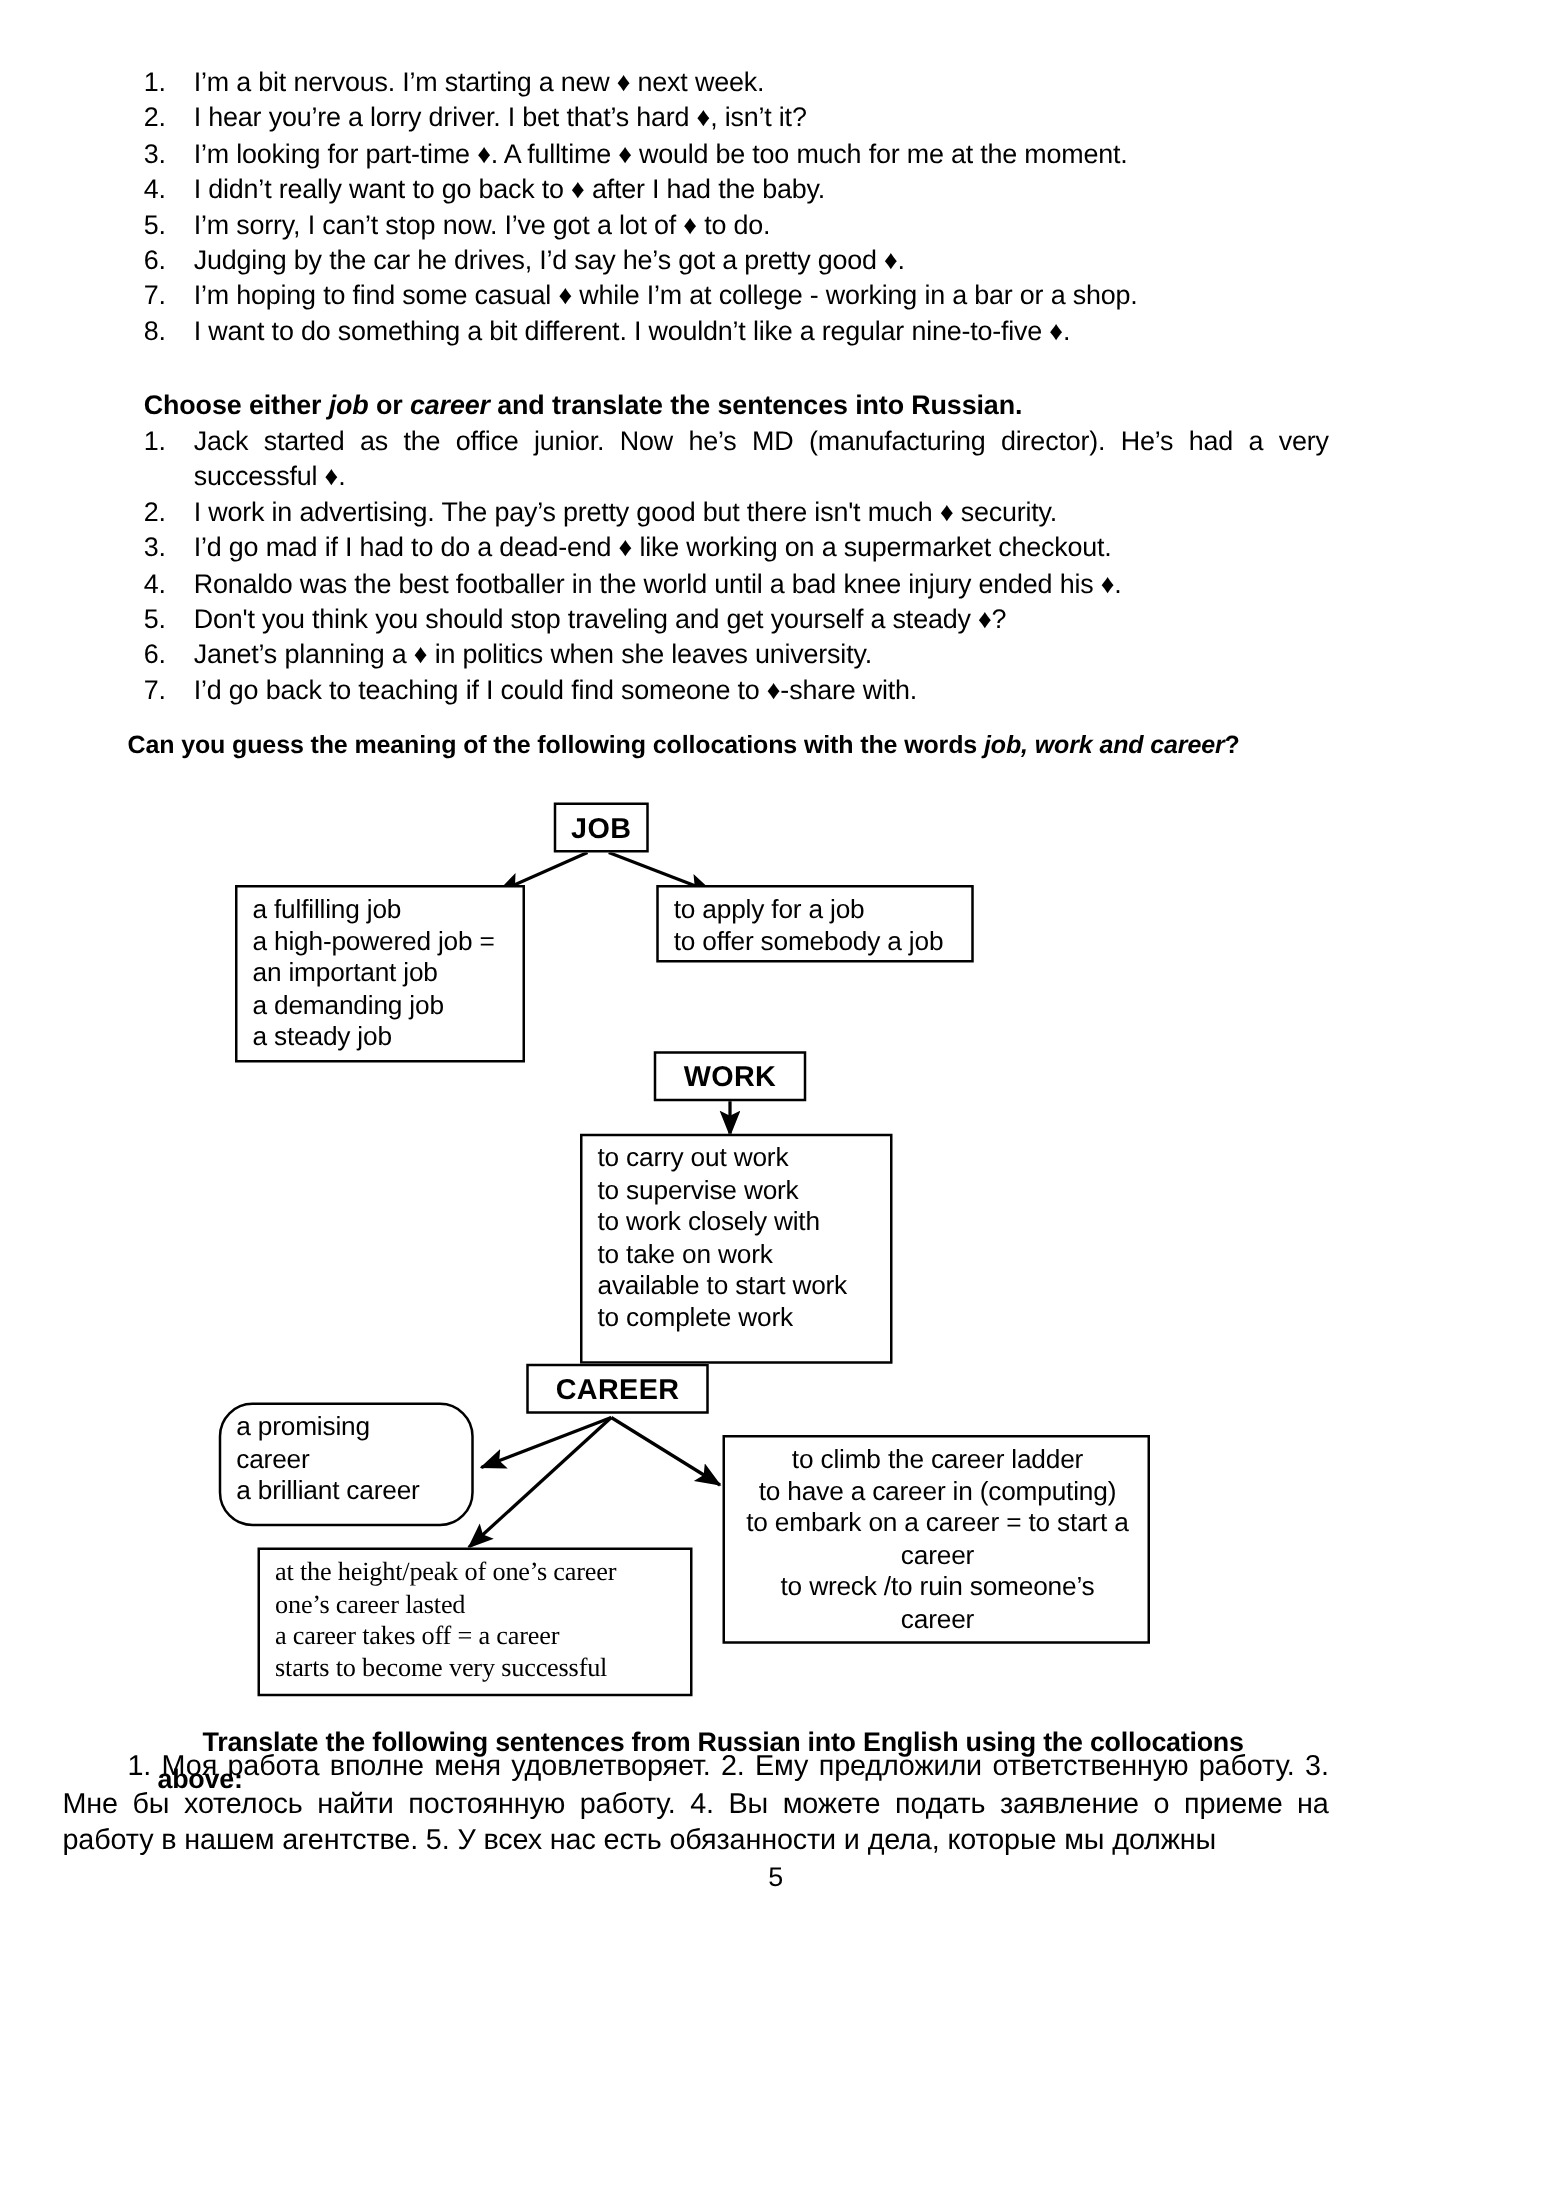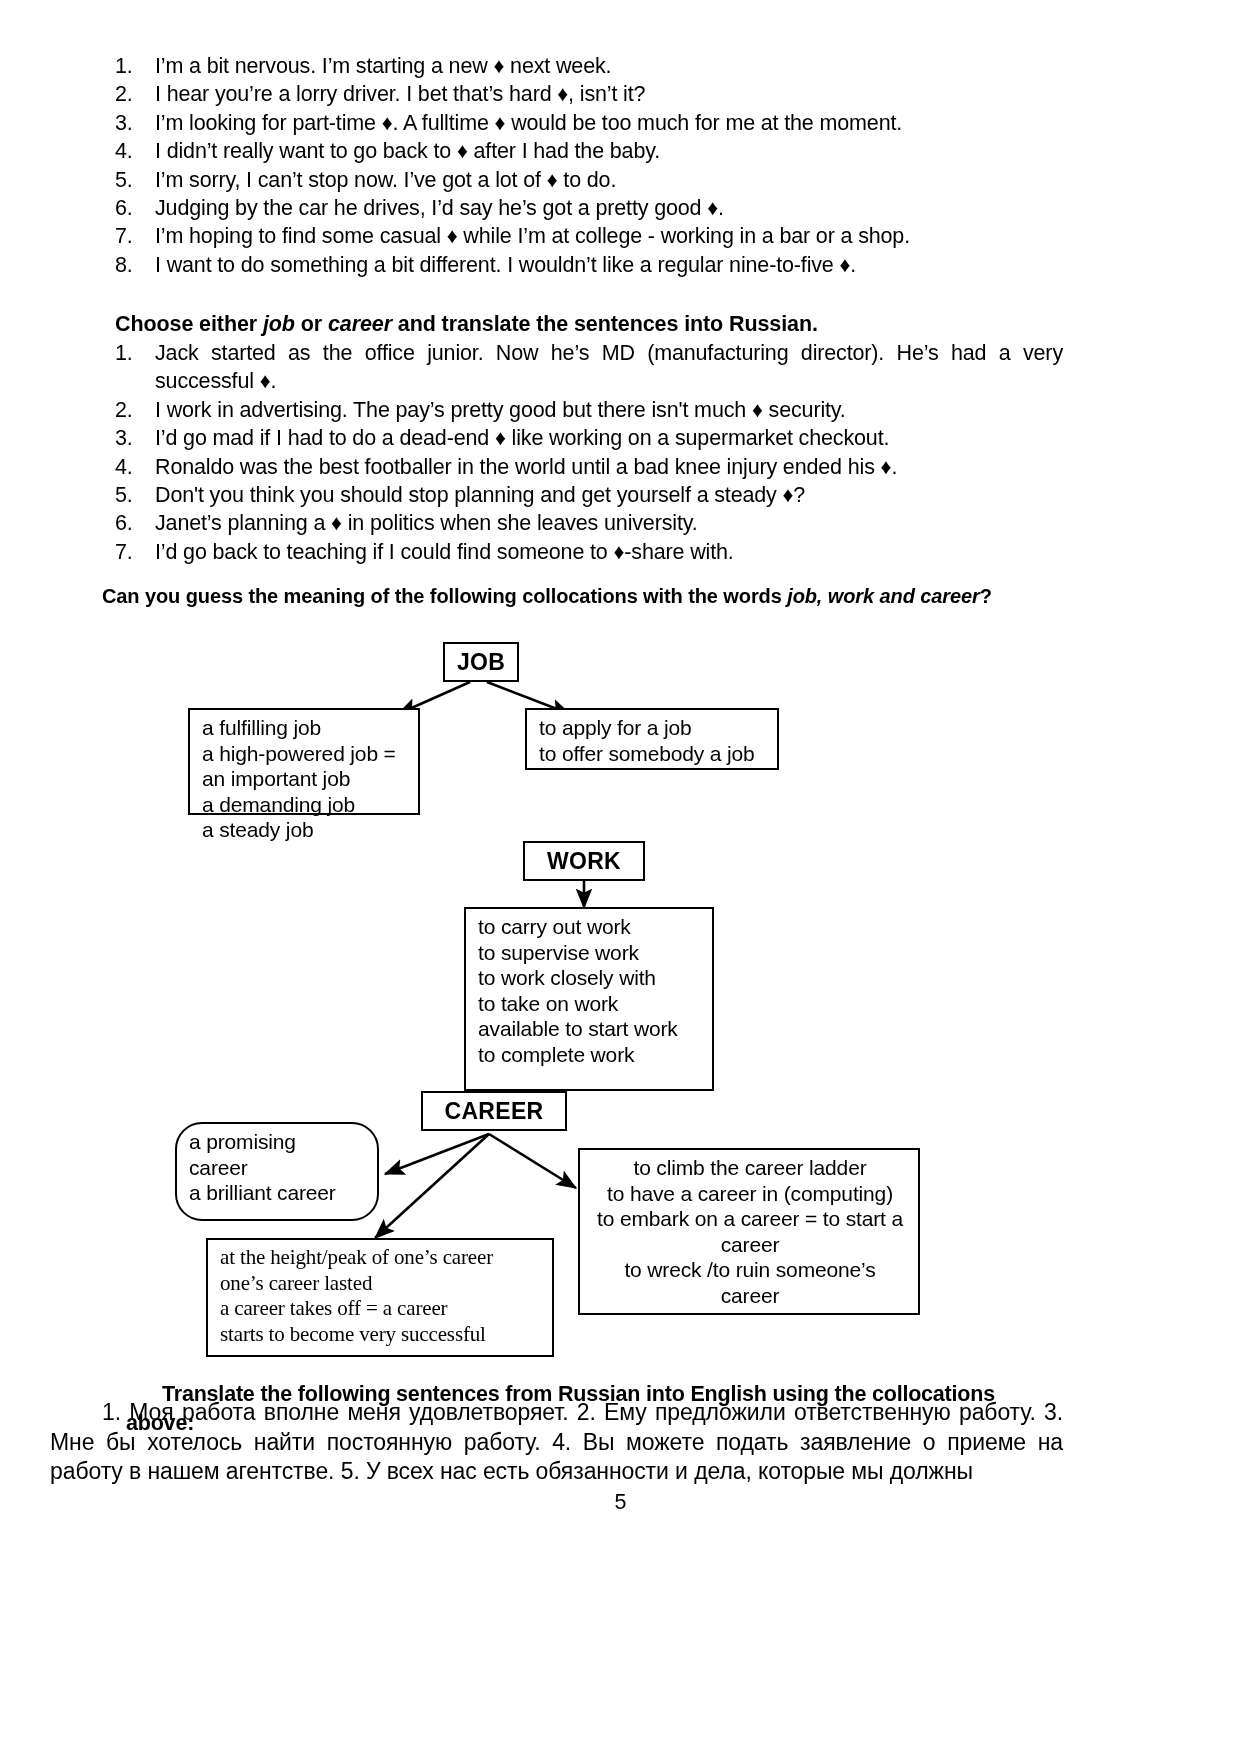--- a/index.html
+++ b/index.html
@@ -197,21 +197,21 @@
         <li>
           <span class="num">3.</span>
           <span class="txt">I’d go mad if I had to do a dead-end ♦ like working on a supermarket checkout.</span>
         </li>
         <li>
           <span class="num">4.</span>
           <span class="txt">Ronaldo was the best footballer in the world until a bad knee injury ended his ♦.</span>
         </li>
         <li>
           <span class="num">5.</span>
-          <span class="txt">Don't you think you should stop planning and get yourself a steady ♦?</span>
+          <span class="txt">Don't you think you should stop traveling and get yourself a steady ♦?</span>
         </li>
         <li>
           <span class="num">6.</span>
           <span class="txt">Janet’s planning a ♦ in politics when she leaves university.</span>
         </li>
         <li>
           <span class="num">7.</span>
           <span class="txt">I’d go back to teaching if I could find someone to ♦-share with.</span>
         </li>
       </ol>
@@ -243,21 +243,21 @@
 
         <line x1="489" y1="508" x2="375" y2="612" stroke="#000" stroke-width="2.6" marker-end="url(#ah)"></line>
 
         <line x1="489" y1="508" x2="576" y2="562" stroke="#000" stroke-width="2.6" marker-end="url(#ah)"></line>
       </svg>
 
       <div class="dbox title" id="job-title" style="left:443px; top:16px; width:76px;">
         <span>JOB</span>
       </div>
 
-      <div class="dbox" id="job-left" style="left:188px; top:82px; width:232px; height:107px;">
+      <div class="dbox" id="job-left" style="left:188px; top:82px; width:232px; height:142px;">
           <div class="line">a fulfilling job</div>
           <div class="line">a high-powered job =</div>
           <div class="line">an important job</div>
           <div class="line">a demanding job</div>
           <div class="line">a steady job</div>
         </div>
 
       <div class="dbox" id="job-right" style="left:525px; top:82px; width:254px; height:62px;">
           <div class="line">to apply for a job</div>
           <div class="line">to offer somebody a job</div>

